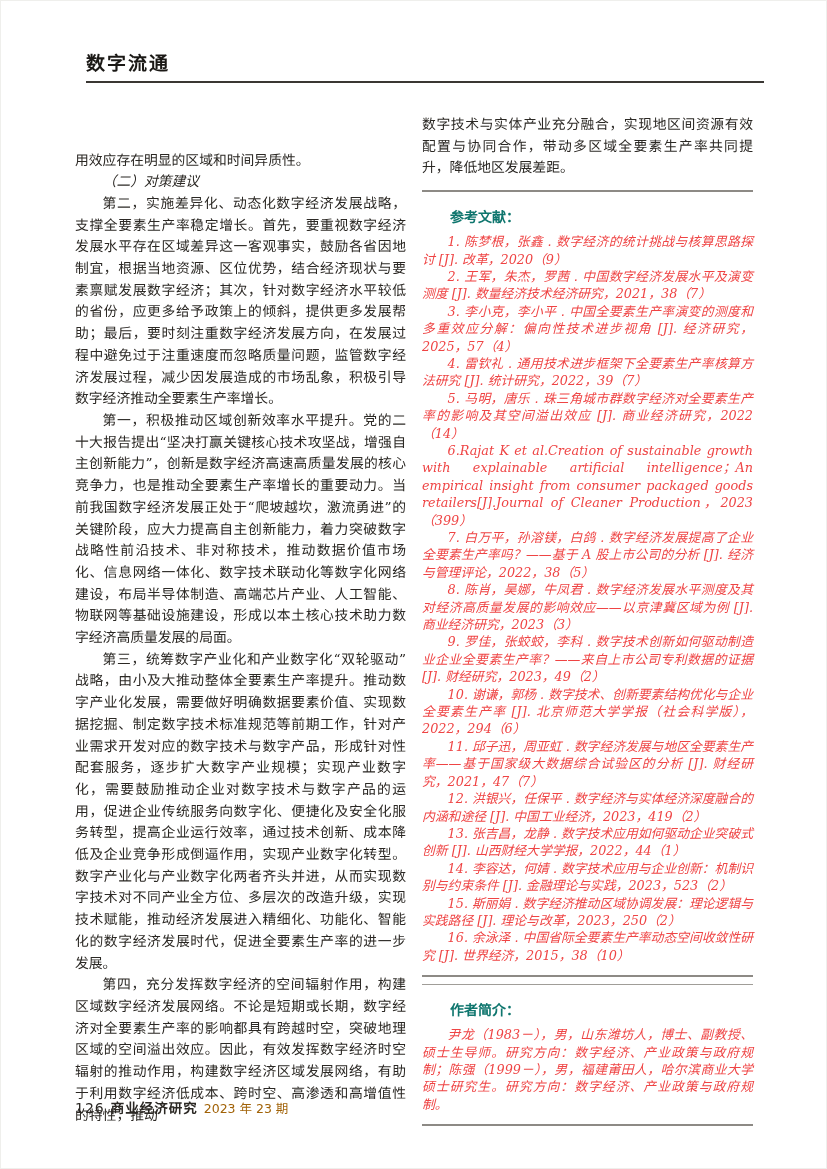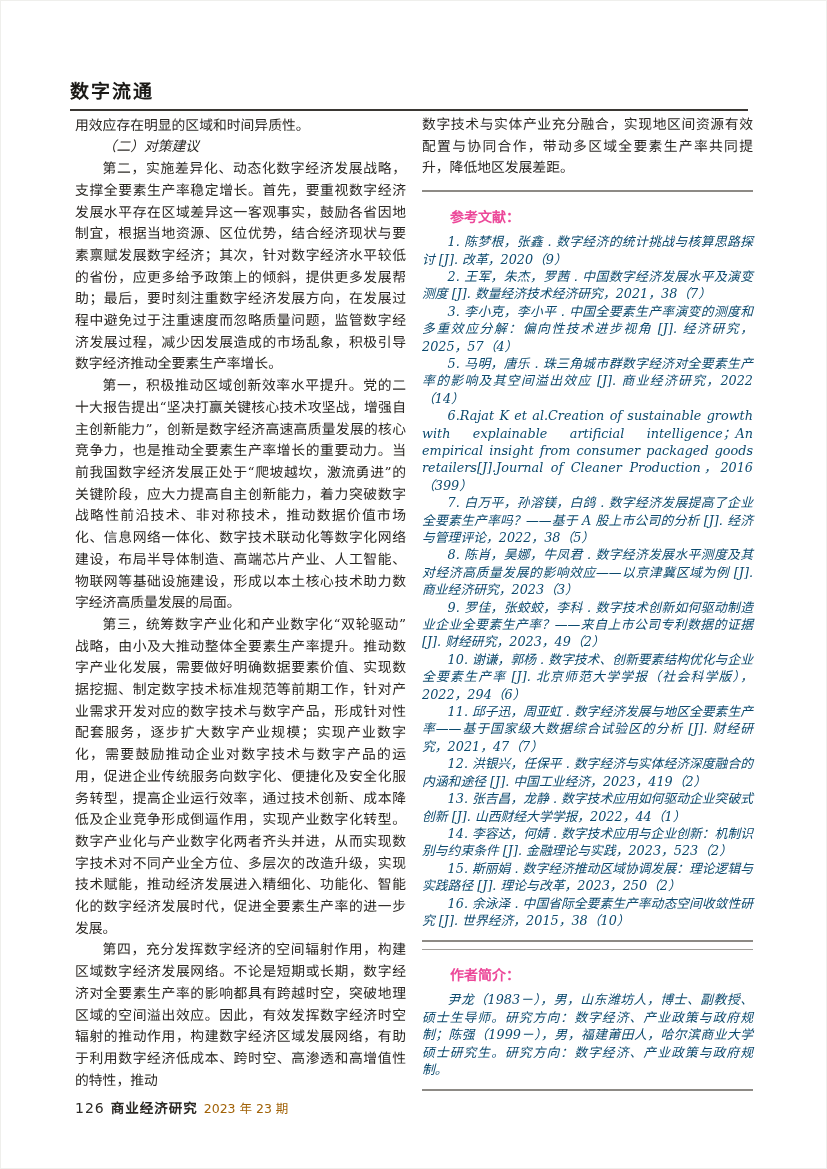--- a/index.html
+++ b/index.html
@@ -4,46 +4,46 @@
 <style>
   html,body{margin:0;padding:0;}
   body{
     width:827px;height:1169px;position:relative;overflow:hidden;
     background:#ffffff;color:#2b2824;
     font-family:"DejaVu Serif","Liberation Serif",serif;
   }
   .page{position:absolute;inset:0;background:#fff;box-shadow:inset 0 0 0 1px #efefec;}
 
   
-  .page-header{position:absolute;left:70px;top:48px;width:678px;margin-top:28px;}
+  .page-header{position:absolute;left:86px;top:48px;width:678px;}
   .section-title{
     font-family:"DejaVu Sans","Liberation Sans",sans-serif;
     font-weight:bold;font-size:19px;letter-spacing:2px;color:#1b1916;
   }
   .header-rule{height:0;border-top:2px solid #3a3733;margin-top:6px;}
 
   
   .columns{position:absolute;left:75px;top:114px;width:678px;display:flex;gap:16px;align-items:flex-end;}
   .col{width:331px;}
 
   .body-para{margin:0;font-size:13.8px;line-height:21.7px;text-align:justify;text-indent:2em;}
   .body-para.noindent{text-indent:0;}
   .body-para.subhead{font-style:italic;}
 
   
   .rule{border-top:2px solid #8d8a85;margin-top:11px;}
   .rule.close{margin-top:7px;border-top-width:1px;border-top-color:#a09d98;}
   .side-heading{
     font-family:"DejaVu Sans","Liberation Sans",sans-serif;
-    font-weight:bold;font-size:14px;color:#ec4899;
+    font-weight:bold;font-size:14px;color:#0f766e;
     margin:14px 0 7px;padding-left:28px;
   }
   .ref-item,.bio-text{
     margin:0;font-size:12.8px;line-height:17.4px;font-style:italic;
-    text-align:justify;text-indent:2em;color:#0c4a6e;
+    text-align:justify;text-indent:2em;color:#ef4444;
   }
 
   
   .page-footer{
     position:absolute;left:75px;top:1097px;
     font-family:"DejaVu Sans","Liberation Sans",sans-serif;
     font-size:13.5px;color:#2b2824;
     display:flex;align-items:baseline;gap:6px;
   }
   .footer-page-num{font-size:14px;letter-spacing:1px;}
@@ -77,22 +77,23 @@
       <p class="body-para noindent">数字技术与实体产业充分融合，实现地区间资源有效配置与协同合作，带动多区域全要素生产率共同提升，降低地区发展差距。</p>
 
       <div class="rule"></div>
 
       <div class="side-heading">参考文献：</div>
 
       <div>
           <p class="ref-item">1. 陈梦根，张鑫 . 数字经济的统计挑战与核算思路探讨 [J]. 改革，2020（9）</p>
           <p class="ref-item">2. 王军，朱杰，罗茜 . 中国数字经济发展水平及演变测度 [J]. 数量经济技术经济研究，2021，38（7）</p>
           <p class="ref-item">3. 李小克，李小平 . 中国全要素生产率演变的测度和多重效应分解：偏向性技术进步视角 [J]. 经济研究，2025，57（4）</p>
+          <p class="ref-item">4. 雷钦礼 . 通用技术进步框架下全要素生产率核算方法研究 [J]. 统计研究，2022，39（7）</p>
           <p class="ref-item">5. 马明，唐乐 . 珠三角城市群数字经济对全要素生产率的影响及其空间溢出效应 [J]. 商业经济研究，2022（14）</p>
-          <p class="ref-item">6.Rajat K et al.Creation of sustainable growth with explainable artificial intelligence；An empirical insight from consumer packaged goods retailers[J].Journal of Cleaner Production，2016（399）</p>
+          <p class="ref-item">6.Rajat K et al.Creation of sustainable growth with explainable artificial intelligence；An empirical insight from consumer packaged goods retailers[J].Journal of Cleaner Production，2023（399）</p>
           <p class="ref-item">7. 白万平，孙溶镁，白鸽 . 数字经济发展提高了企业全要素生产率吗？——基于 A 股上市公司的分析 [J]. 经济与管理评论，2022，38（5）</p>
           <p class="ref-item">8. 陈肖，吴娜，牛凤君 . 数字经济发展水平测度及其对经济高质量发展的影响效应——以京津冀区域为例 [J]. 商业经济研究，2023（3）</p>
           <p class="ref-item">9. 罗佳，张蛟蛟，李科 . 数字技术创新如何驱动制造业企业全要素生产率？——来自上市公司专利数据的证据 [J]. 财经研究，2023，49（2）</p>
           <p class="ref-item">10. 谢谦，郭杨 . 数字技术、创新要素结构优化与企业全要素生产率 [J]. 北京师范大学学报（社会科学版），2022，294（6）</p>
           <p class="ref-item">11. 邱子迅，周亚虹 . 数字经济发展与地区全要素生产率——基于国家级大数据综合试验区的分析 [J]. 财经研究，2021，47（7）</p>
           <p class="ref-item">12. 洪银兴，任保平 . 数字经济与实体经济深度融合的内涵和途径 [J]. 中国工业经济，2023，419（2）</p>
           <p class="ref-item">13. 张吉昌，龙静 . 数字技术应用如何驱动企业突破式创新 [J]. 山西财经大学学报，2022，44（1）</p>
           <p class="ref-item">14. 李容达，何婧 . 数字技术应用与企业创新：机制识别与约束条件 [J]. 金融理论与实践，2023，523（2）</p>
           <p class="ref-item">15. 斯丽娟 . 数字经济推动区域协调发展：理论逻辑与实践路径 [J]. 理论与改革，2023，250（2）</p>
           <p class="ref-item">16. 余泳泽 . 中国省际全要素生产率动态空间收敛性研究 [J]. 世界经济，2015，38（10）</p>

